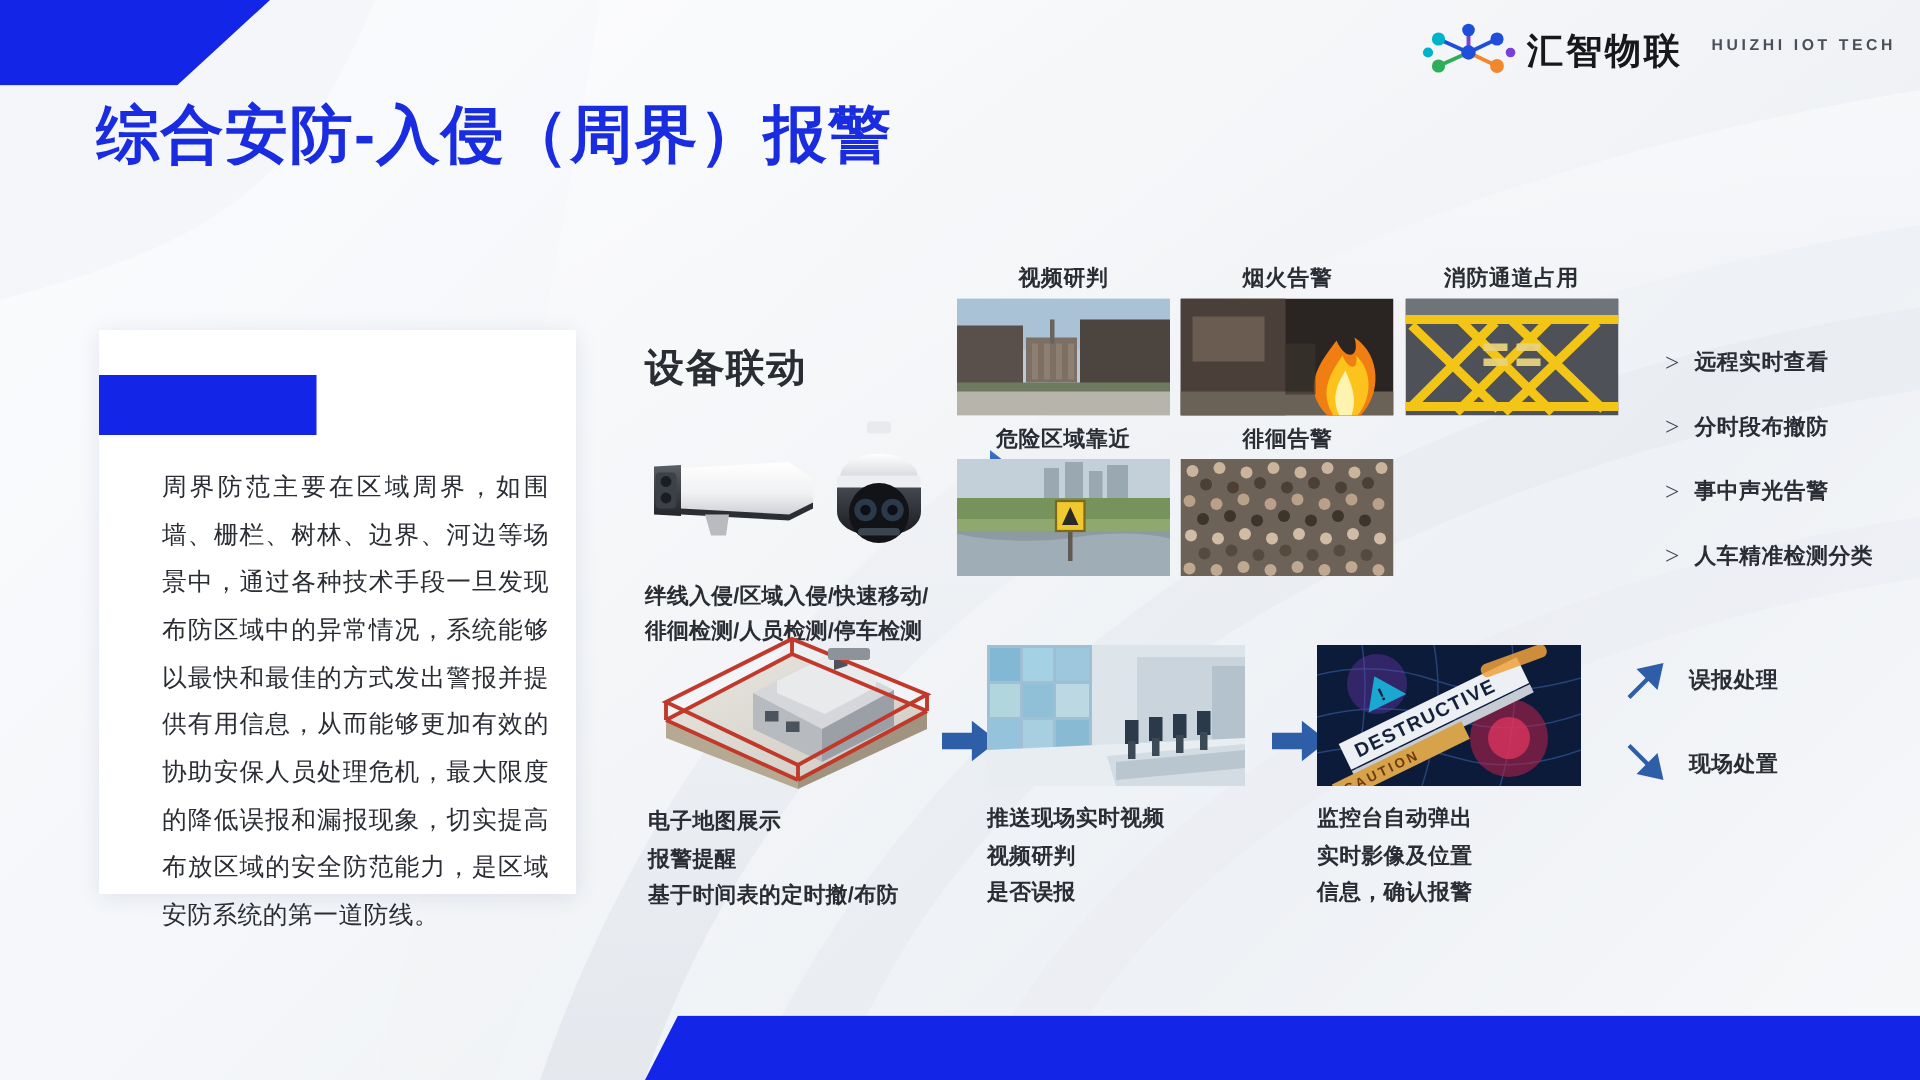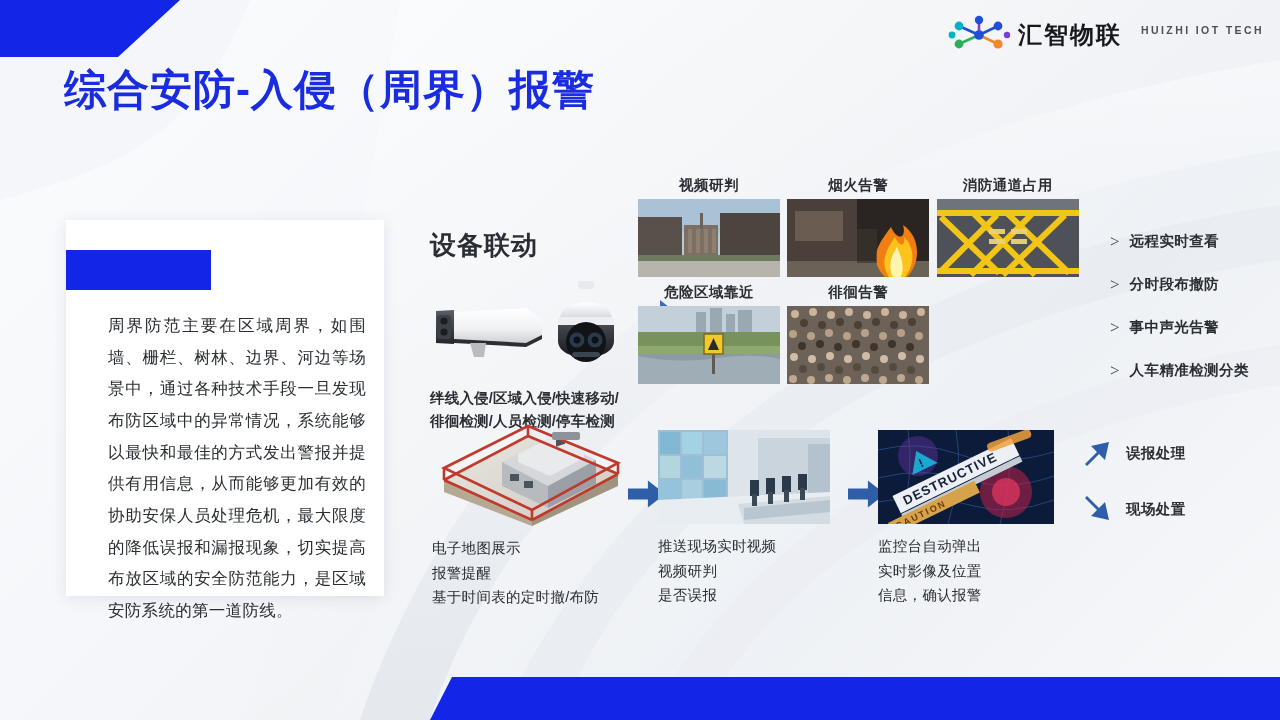--- a/index.html
+++ b/index.html
@@ -119,21 +119,21 @@
   
   #feature-list { position: absolute; left: 700px; top: 62px; width: 175px; }
   .feature-row { display: flex; align-items: center; gap: 10px; margin-bottom: 24px; }
   .chev { font-size: 17px; color: #43474e; line-height: 1; font-family: "Liberation Serif", serif; }
   .feature-label { font-size: 14.5px; font-weight: bold; color: #2a2d33; letter-spacing: .4px; white-space: nowrap; }
 
   
   #flow { position: absolute; left: 10px; top: 248px; width: 860px; height: 200px; }
   .flow-step { position: absolute; }
   .flow-media { display:block; }
-  .flow-caption { margin-top: 10px; font-size: 14.5px; font-weight: normal; line-height: 1.7; color: #2a2d33; letter-spacing:.3px; }
+  .flow-caption { margin-top: 10px; font-size: 14.5px; font-weight: bold; line-height: 1.7; color: #2a2d33; letter-spacing:.3px; }
   #flow-step-1 { left: 12px; top: 0px; width: 230px; }
   #flow-step-2 { left: 238px; top: 12px; width: 210px; }
   #flow-step-3 { left: 458px; top: 12px; width: 210px; }
   #arrow-2 { position: absolute; left: 208px; top: 60px; }
   #arrow-3 { position: absolute; left: 428px; top: 60px; }
 
   
   #outcomes { position: absolute; left: 672px; top: 268px; width: 190px; }
   .outcome-row { display: flex; align-items: center; gap: 14px; margin-bottom: 26px; }
   .outcome-label { font-size: 14.5px; font-weight: bold; color: #2a2d33; letter-spacing:.4px; white-space: nowrap; }

